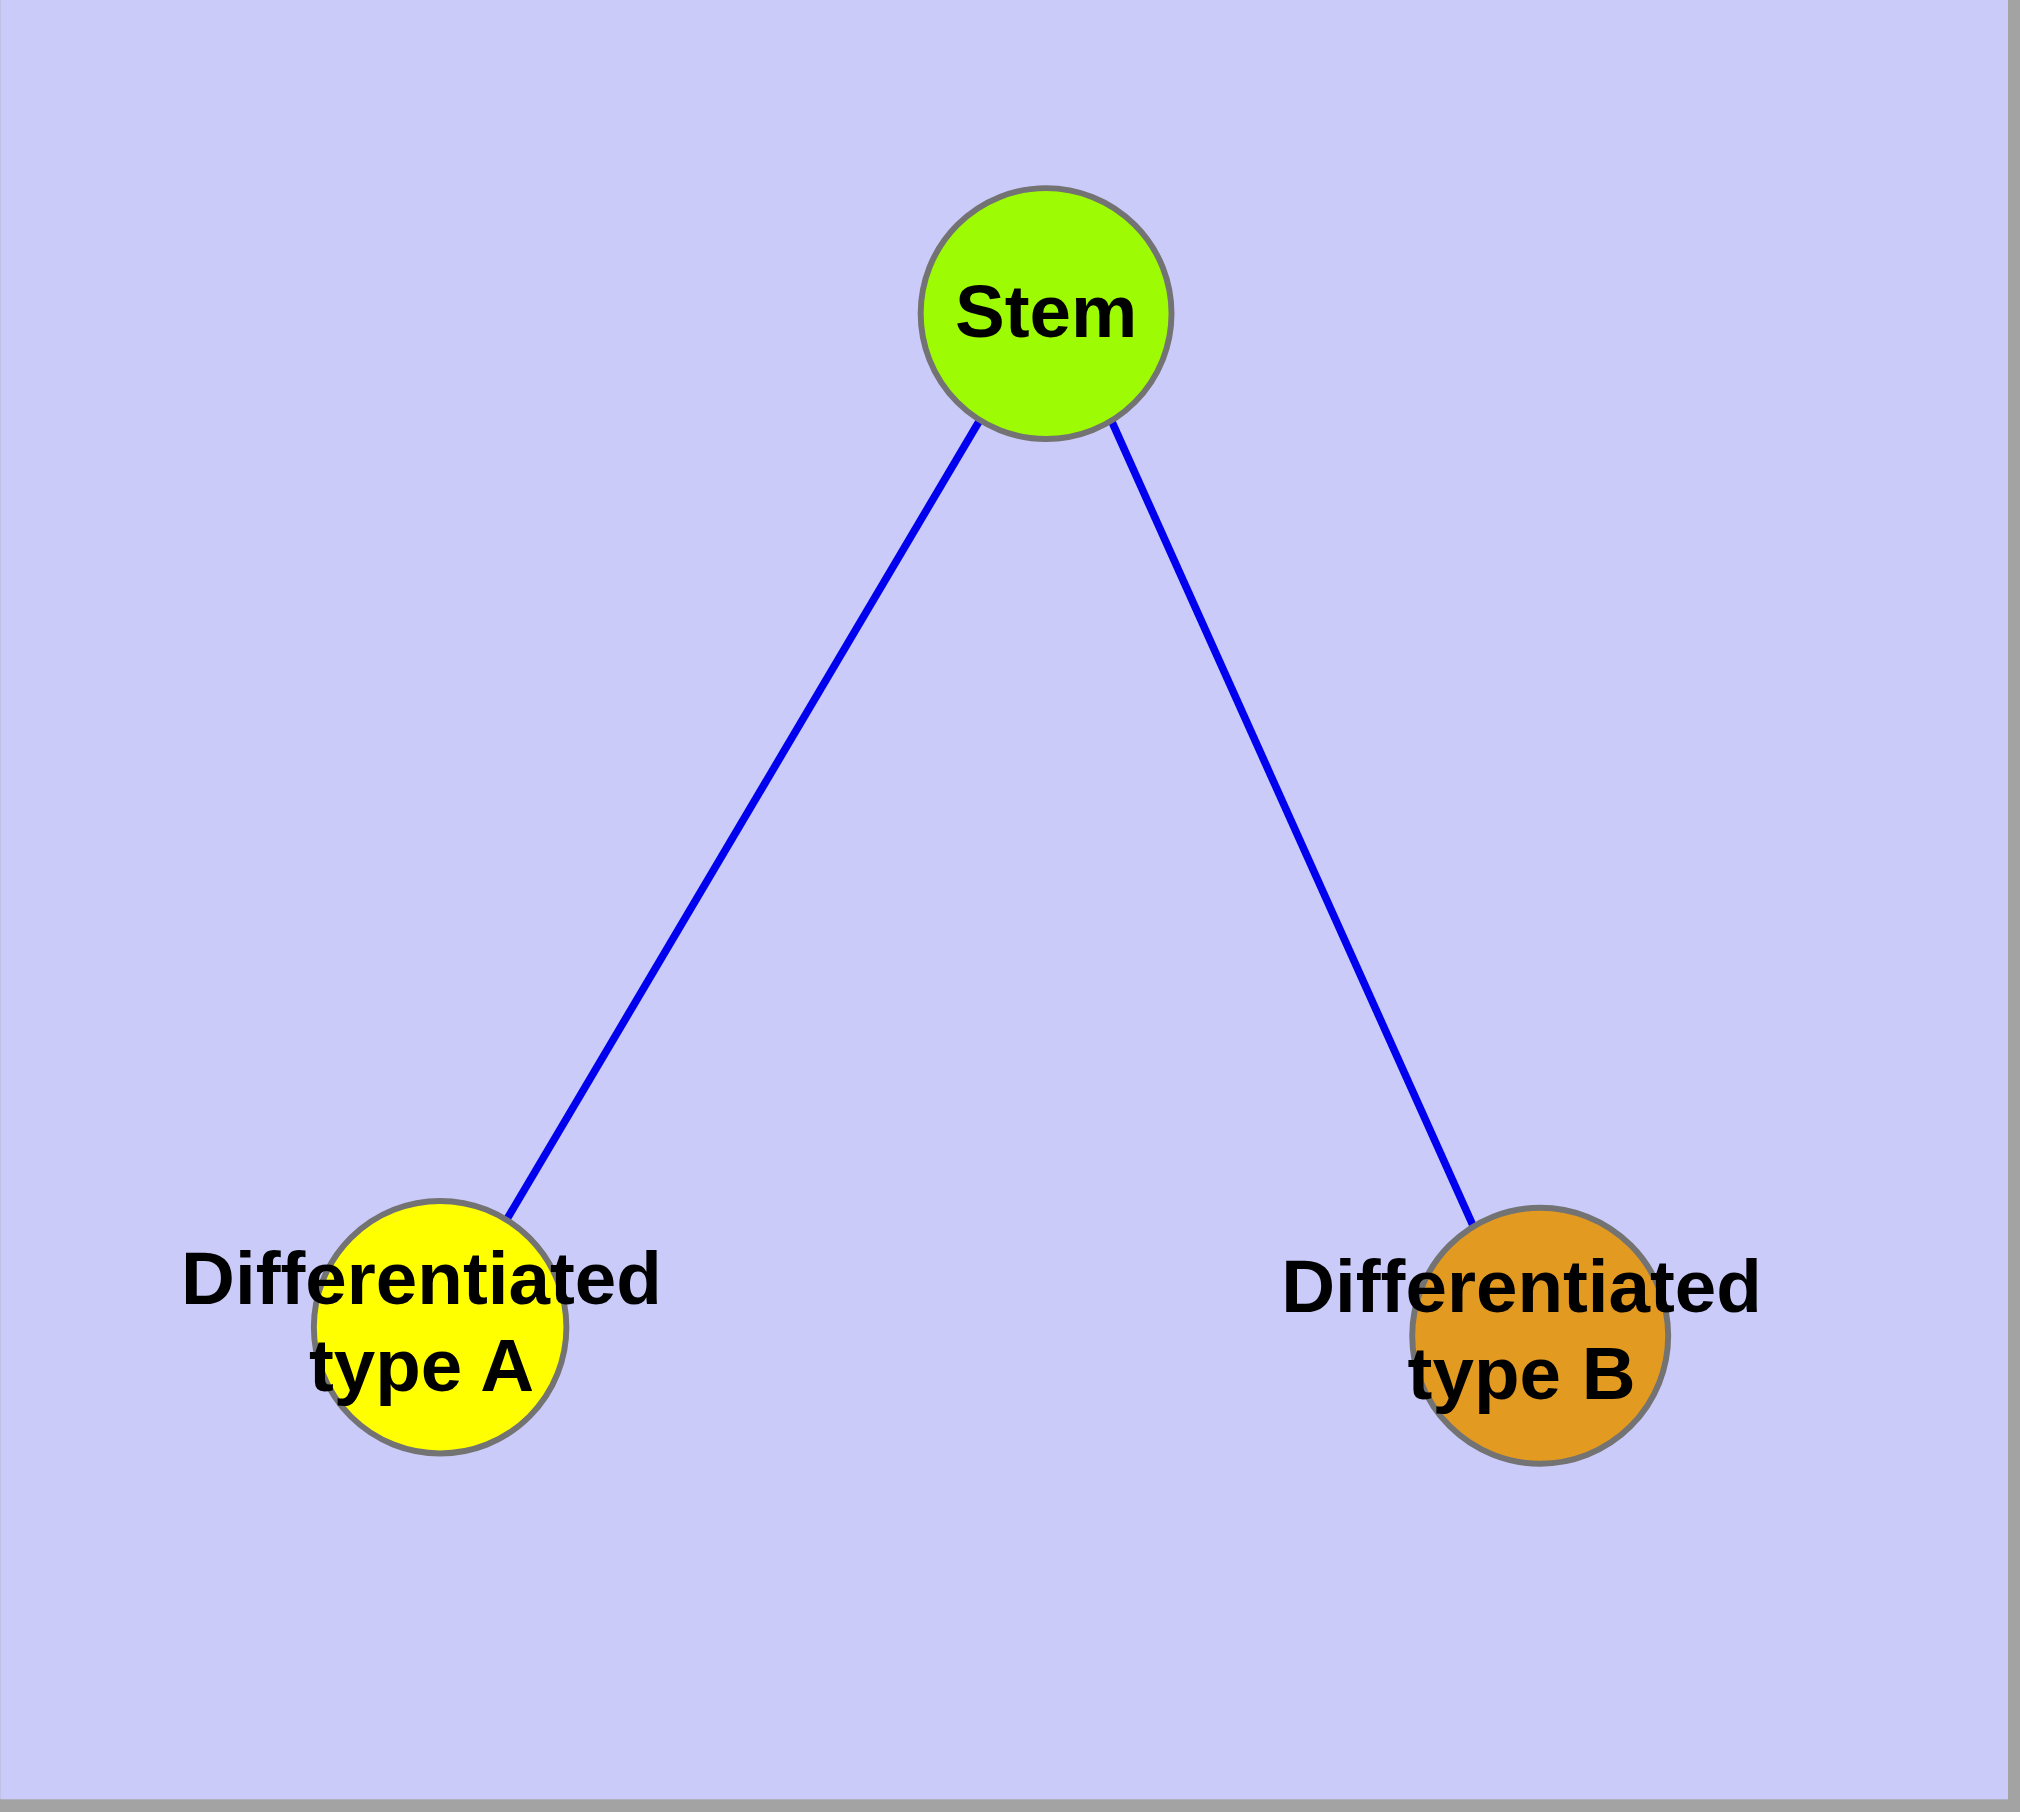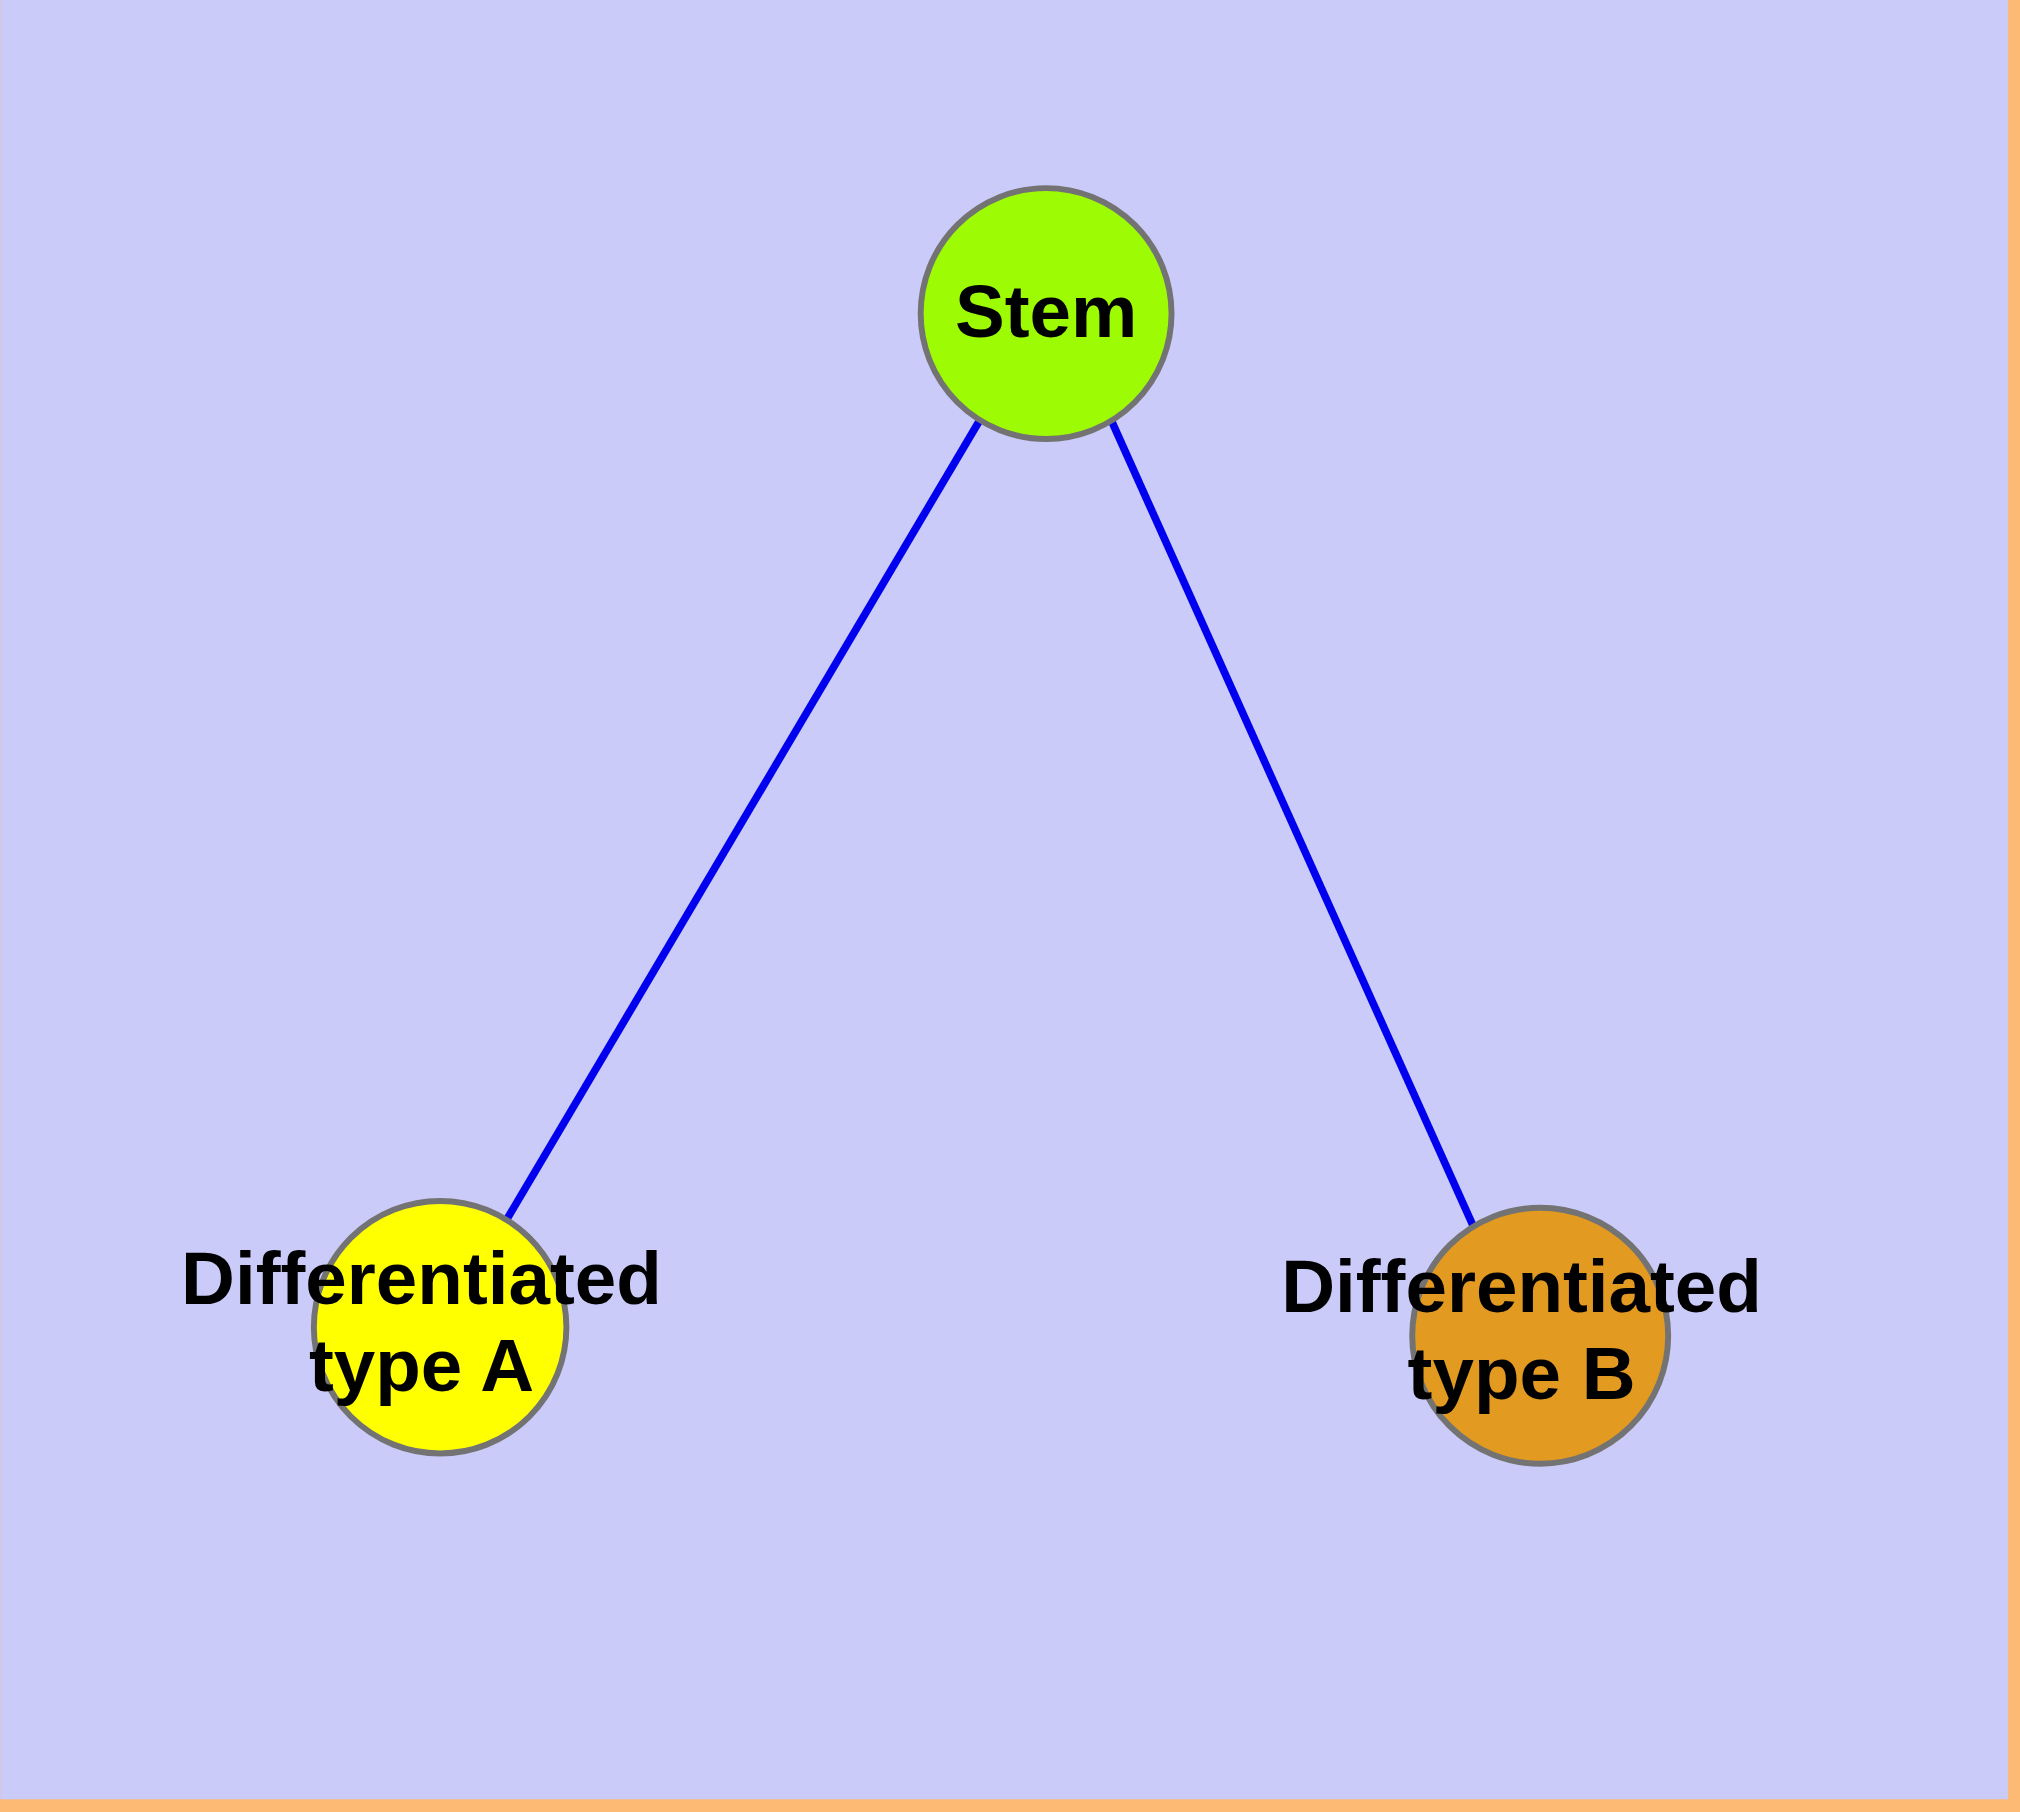--- a/index.html
+++ b/index.html
@@ -31,21 +31,21 @@
     font-family: "Liberation Sans", sans-serif;
     font-weight: bold;
     fill: #000000;
     text-anchor: middle;
     dominant-baseline: middle;
   }
 </style>
 </head>
 <body style="background: rgb(255, 255, 255);">
 
-<div id="canvas" style="background: #fdba74; width: 2021px; height: 1812px;">
+<div id="canvas" style="background: #a3a3a3; width: 2021px; height: 1812px;">
   <svg id="graph-svg" viewBox="0 0 2384 2138" style="width: 2021px; height: 1812px;">
 
     <rect x="0" y="0" width="2369" height="2123" fill="#cbcbfa"></rect>
 
     <g>
       <line class="graph-edge" x1="1155" y1="497" x2="597" y2="1440" stroke="#0000ee" stroke-width="9" stroke-linecap="butt"></line>
       <line class="graph-edge" x1="1310" y1="494" x2="1739" y2="1449" stroke="#0000ee" stroke-width="9" stroke-linecap="butt"></line>
     </g>
 
     <g>

